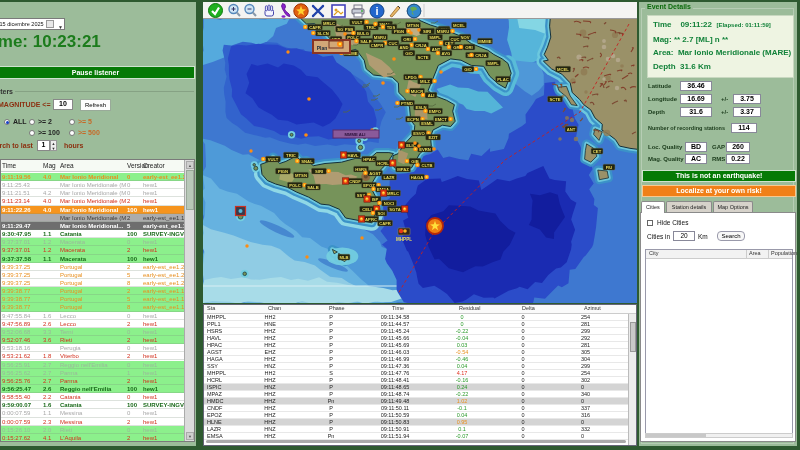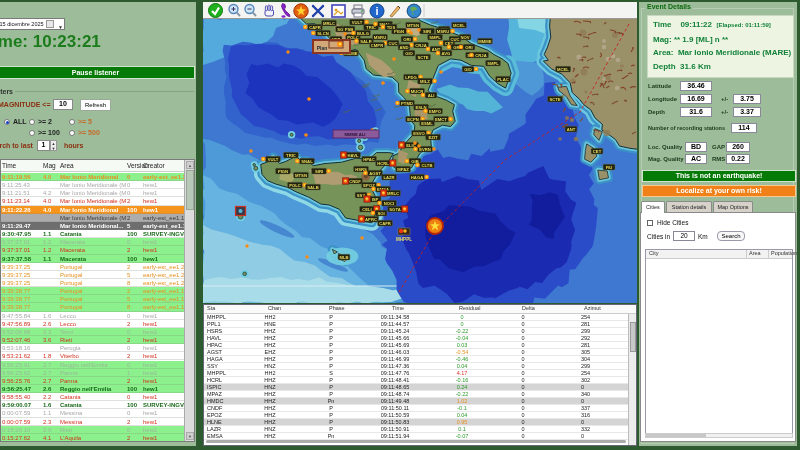--- a/index.html
+++ b/index.html
@@ -1261,21 +1261,21 @@
         <div class="th"></div>
       </div>
   <div id="bhsb"></div>
  </div>
 
  <div id="rp">
   <div id="rpbord"></div>
   <div id="evlab">Event Details</div>
   <div id="evbox"></div>
   <div class="ev" style="left:14px;top:18px;">Time&nbsp;&nbsp;&nbsp;&nbsp;09:11:22&nbsp;&nbsp;<span style="font-size:6px;">[Elapsed: 01:11:59]</span></div>
-  <div class="ev" style="left:14px;top:33px;">Mag: ** 1.9 [ML] n **</div>
+  <div class="ev" style="left:14px;top:33px;">Mag: ** 2.7 [ML] n **</div>
   <div class="ev" style="left:14px;top:46px;">Area:&nbsp;&nbsp;Mar Ionio Meridionale (MARE)</div>
   <div class="ev" style="left:14px;top:60px;">Depth&nbsp;&nbsp;31.6 Km</div>
   <div class="flab" style="left:9px;top:81px;">Latitude</div>
       <div class="fin" style="left:41px;top:79px;width:32px;height:10px;">36.46</div>
   <div class="flab" style="left:9px;top:94px;">Longitude</div>
       <div class="fin" style="left:41px;top:92px;width:32px;height:10px;">16.69</div>
   <div class="flab" style="left:82px;top:94px;">+/-</div>
       <div class="fin" style="left:94px;top:92px;width:28px;height:10px;">3.75</div>
   <div class="flab" style="left:9px;top:107px;">Depth</div>
       <div class="fin" style="left:41px;top:105px;width:32px;height:10px;">31.6</div>

